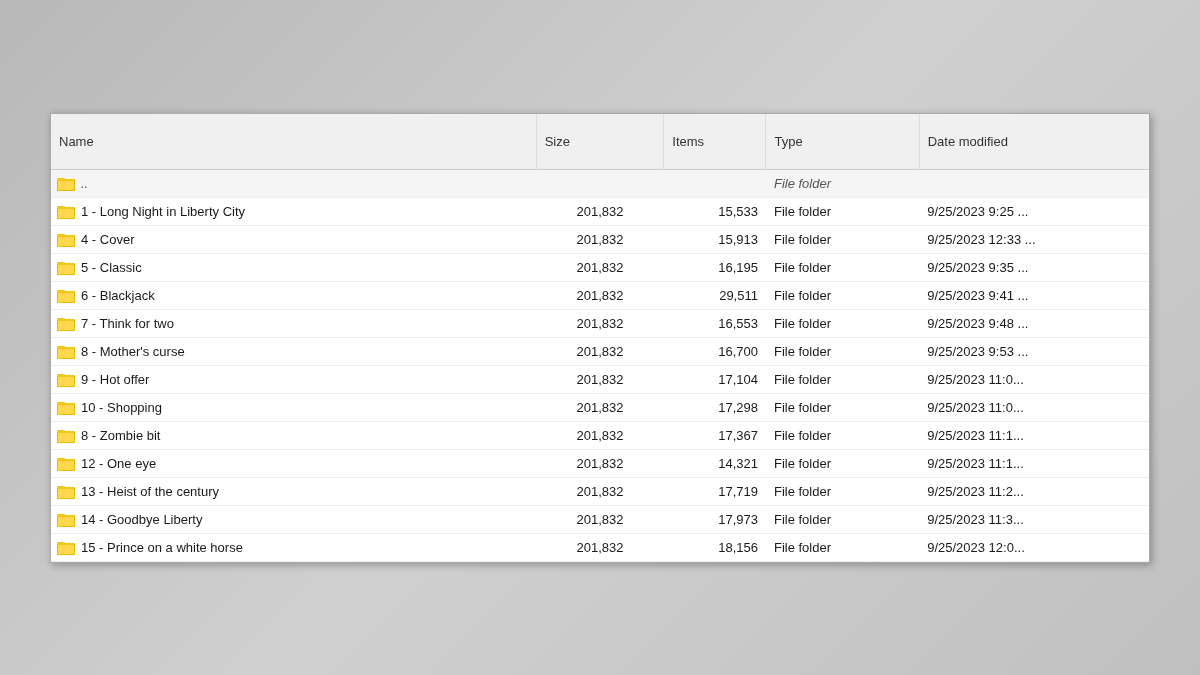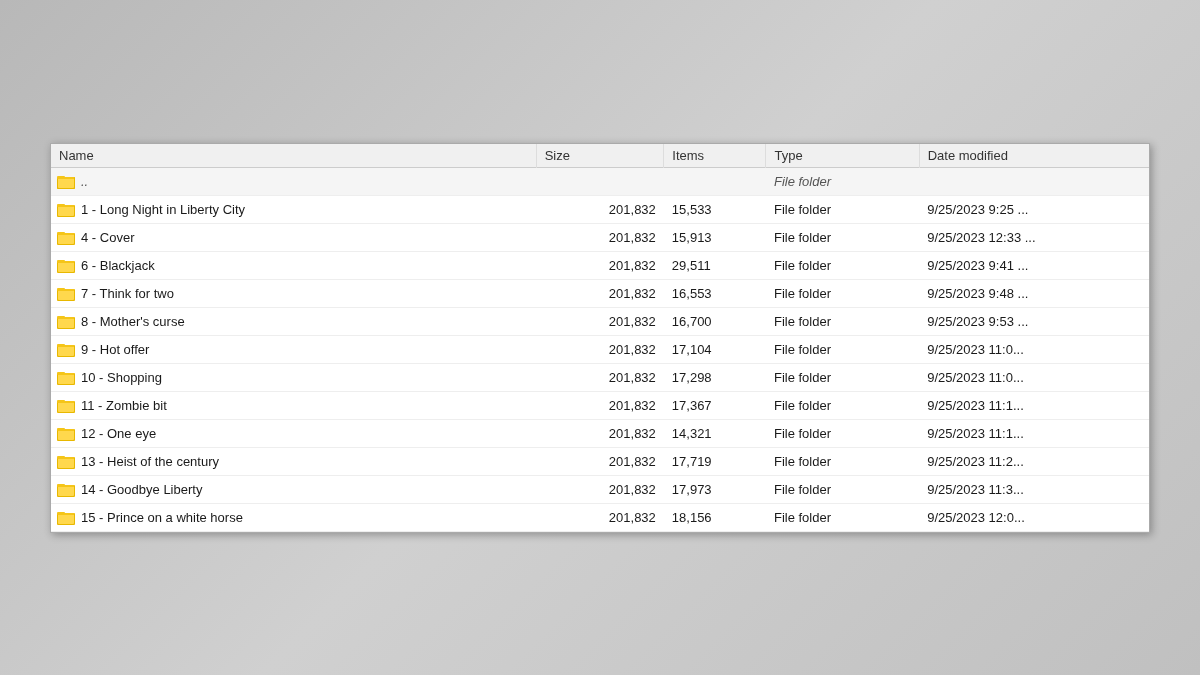--- a/index.html
+++ b/index.html
@@ -33,21 +33,21 @@
       font-size: 13px;
       color: #1a1a1a;
     }
 
     .file-list thead tr {
       background: #f0f0f0;
       border-bottom: 1px solid #cccccc;
     }
 
     .file-list thead th {
-      padding: 4px 8px;
+      padding: 20px 8px;
       text-align: left;
       font-weight: normal;
       color: #333;
       border-right: 1px solid #ddd;
       cursor: pointer;
       white-space: nowrap;
     }
 
     .file-list thead th:last-child {
       border-right: none;
@@ -85,26 +85,27 @@
       height: 16px;
     }
 
     .col-name {
       width: 380px;
       min-width: 380px;
     }
 
     .col-size {
       width: 100px;
-      text-align: right;
+      text-align: center;
       padding-right: 16px;
     }
 
     .col-items {
       width: 80px;
+      text-align: right;
       padding-right: 16px;
     }
 
     .col-type {
       width: 120px;
     }
 
     .col-date {
       width: 180px;
     }
@@ -191,20 +192,37 @@
     </tr>
         <tr>
       <td class="col-name">
         <div class="name-cell">
           <span class="folder-icon"><svg viewBox="0 0 18 16" xmlns="http://www.w3.org/2000/svg">
     <rect x="0" y="4" width="18" height="12" rx="1" fill="#E8B800"></rect>
     <rect x="0" y="3" width="8" height="3" rx="1" fill="#F5C518"></rect>
     <rect x="1" y="4" width="16" height="11" rx="1" fill="#FFD84D"></rect>
     <rect x="1" y="4" width="16" height="2" rx="0" fill="#F5C518"></rect>
   </svg></span>
+          <span>5 - Classic</span>
+        </div>
+      </td>
+      <td class="col-size">201,832</td>
+      <td class="col-items">16,195</td>
+      <td class="col-type">File folder</td>
+      <td class="col-date">9/25/2023 9:35 ...</td>
+    </tr>
+        <tr>
+      <td class="col-name">
+        <div class="name-cell">
+          <span class="folder-icon"><svg viewBox="0 0 18 16" xmlns="http://www.w3.org/2000/svg">
+    <rect x="0" y="4" width="18" height="12" rx="1" fill="#E8B800"></rect>
+    <rect x="0" y="3" width="8" height="3" rx="1" fill="#F5C518"></rect>
+    <rect x="1" y="4" width="16" height="11" rx="1" fill="#FFD84D"></rect>
+    <rect x="1" y="4" width="16" height="2" rx="0" fill="#F5C518"></rect>
+  </svg></span>
           <span>6 - Blackjack</span>
         </div>
       </td>
       <td class="col-size">201,832</td>
       <td class="col-items">29,511</td>
       <td class="col-type">File folder</td>
       <td class="col-date">9/25/2023 9:41 ...</td>
     </tr>
         <tr>
       <td class="col-name">
@@ -276,21 +294,21 @@
     </tr>
         <tr>
       <td class="col-name">
         <div class="name-cell">
           <span class="folder-icon"><svg viewBox="0 0 18 16" xmlns="http://www.w3.org/2000/svg">
     <rect x="0" y="4" width="18" height="12" rx="1" fill="#E8B800"></rect>
     <rect x="0" y="3" width="8" height="3" rx="1" fill="#F5C518"></rect>
     <rect x="1" y="4" width="16" height="11" rx="1" fill="#FFD84D"></rect>
     <rect x="1" y="4" width="16" height="2" rx="0" fill="#F5C518"></rect>
   </svg></span>
-          <span>11 - Zombie bit</span>
+          <span>8 - Zombie bit</span>
         </div>
       </td>
       <td class="col-size">201,832</td>
       <td class="col-items">17,367</td>
       <td class="col-type">File folder</td>
       <td class="col-date">9/25/2023 11:1...</td>
     </tr>
         <tr>
       <td class="col-name">
         <div class="name-cell">

